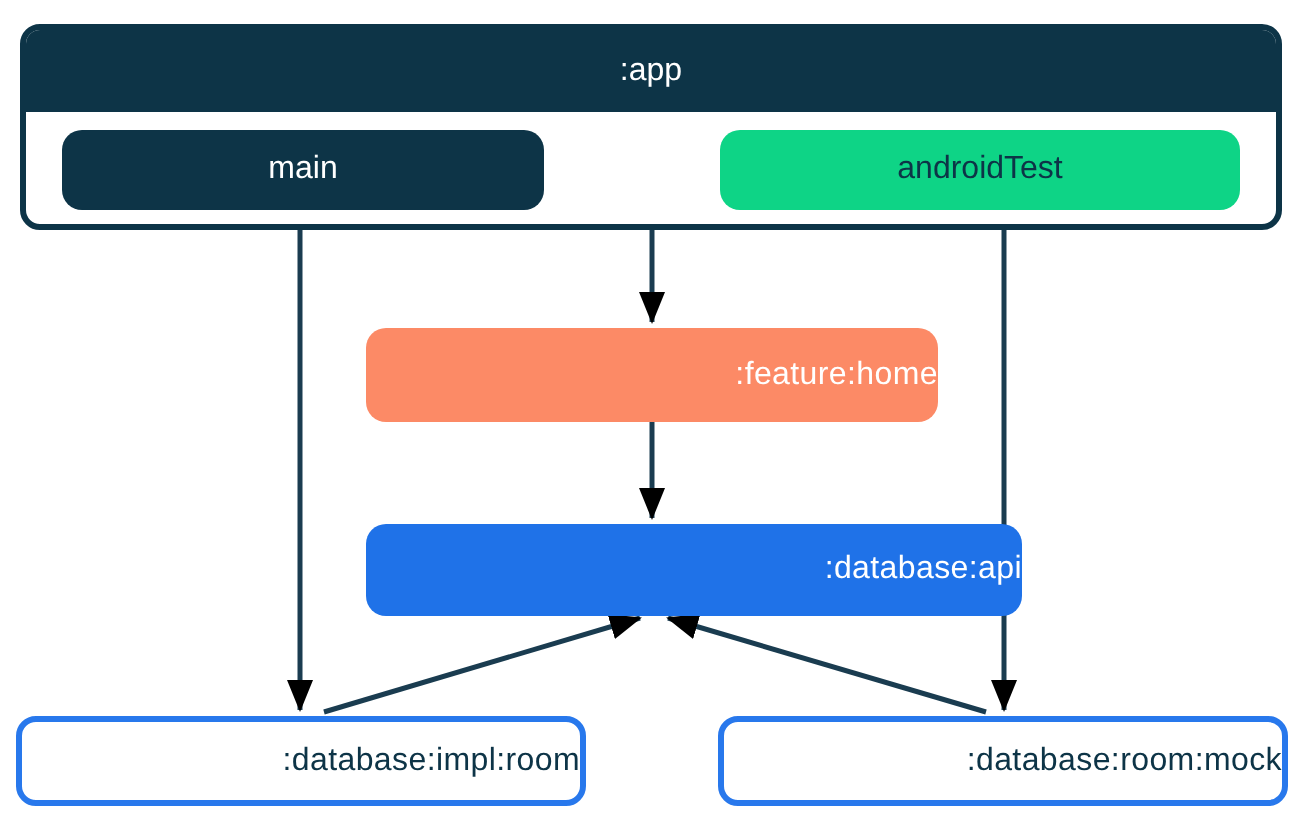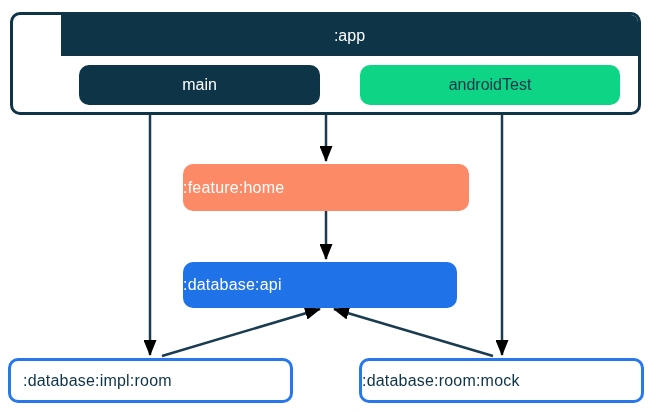--- a/index.html
+++ b/index.html
@@ -27,33 +27,32 @@
   .arrows {
     position: absolute;
     left: 0; top: 0;
     width: 652px; height: 412px;
     pointer-events: none;
   }
   .node {
     position: absolute;
     display: flex;
     align-items: center;
-    justify-content: flex-start;
+    justify-content: flex-end;
     font-size: 16px;
     letter-spacing: 0.2px;
   }
   .app-box {
     position: absolute;
     left: 10px; top: 12px;
     width: 631px; height: 103px;
     background: var(--background);
     border: 3px solid var(--navy);
     border-radius: 10px;
     overflow: hidden;
-    padding-left: 48px;
   }
   .app-header {
     height: 41px;
     background: var(--navy);
     color: var(--text-light);
     display: flex;
     align-items: center;
     justify-content: center;
     font-size: 16px;
   }
@@ -82,21 +81,21 @@
   }
   .feature-home {
     left: 183px; top: 164px;
     width: 286px; height: 47px;
     background: var(--coral);
     color: var(--text-light);
     border-radius: 10px;
   }
   .database-api {
     left: 183px; top: 262px;
-    width: 274px; height: 46px;
+    width: 328px; height: 46px;
     background: var(--blue);
     color: var(--text-light);
     border-radius: 10px;
   }
   .impl-box {
     top: 358px;
     width: 285px; height: 45px;
     background: var(--background);
     border: 3px solid var(--box-border-blue);
     border-radius: 10px;

